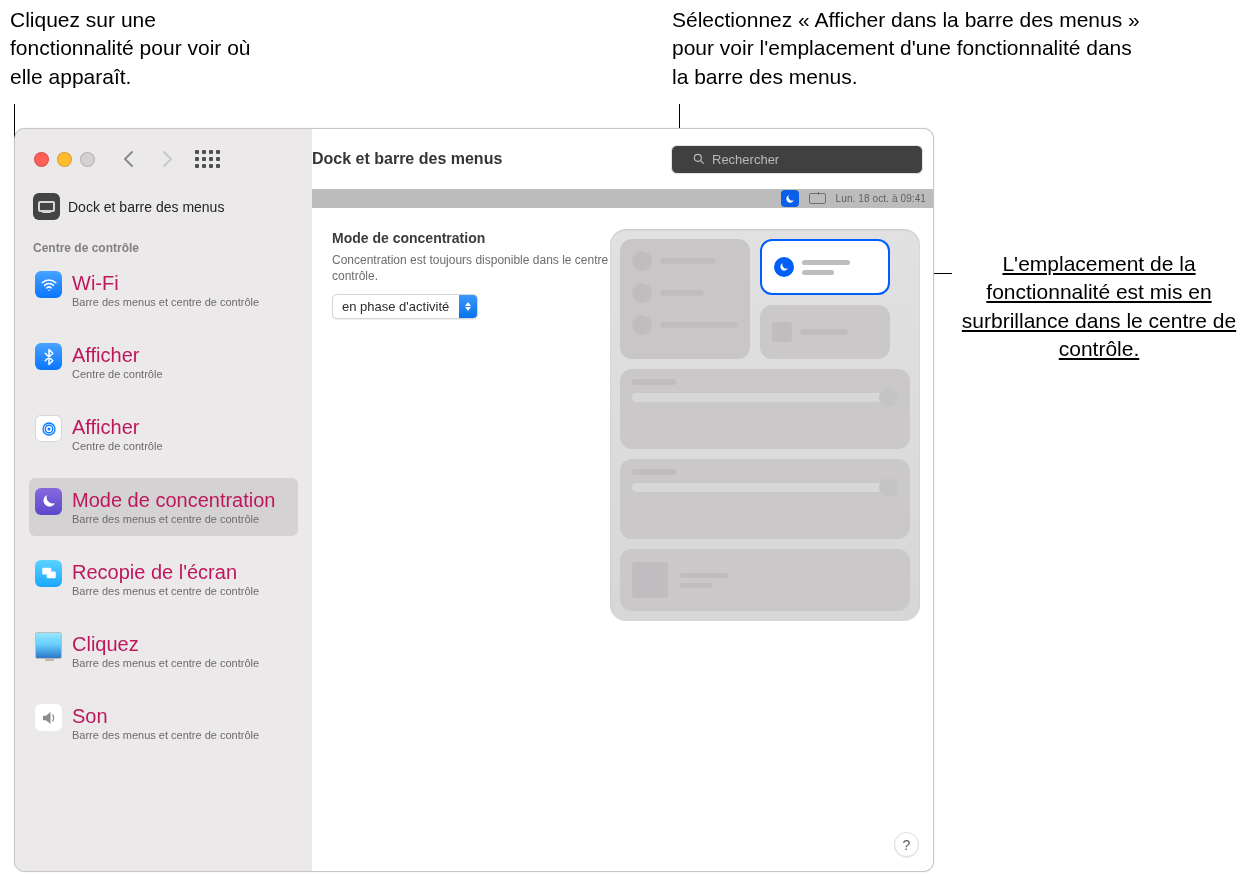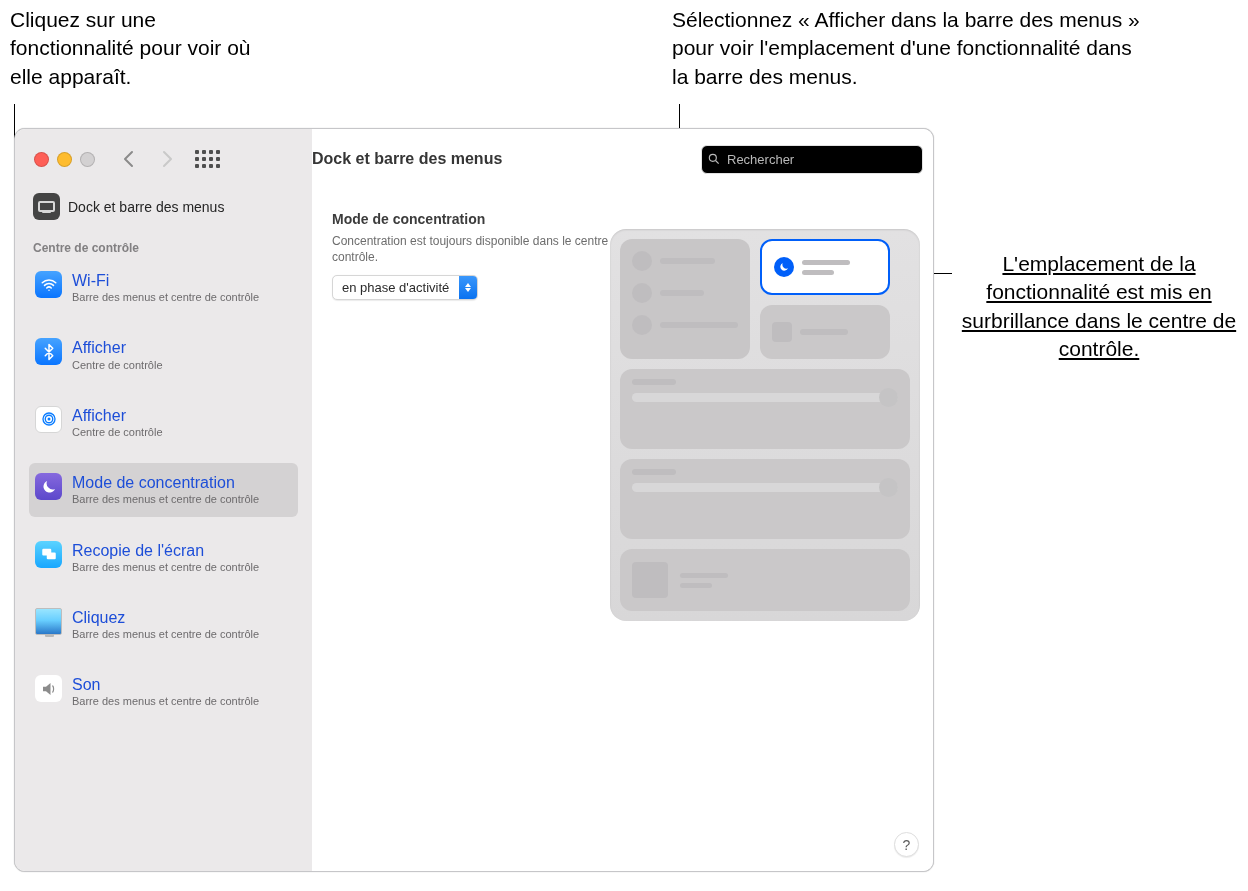--- a/index.html
+++ b/index.html
@@ -38,25 +38,25 @@
     .ico-blue { background:linear-gradient(#46a3ff,#0a75ff); }
     .ico-sky { background:linear-gradient(#5bd3ff,#18a7ff); }
     .ico-indigo { background:linear-gradient(#8669de,#5c48cb); }
     .ico-monitor {
       background:linear-gradient(#99e5ff 0%,#69cfff 45%,#2a78c9 100%);
       border:1px solid #bdbdbd; box-sizing:border-box; border-radius:2px;
     }
     .ico-monitor::after { content:""; position:absolute; bottom:-3px; left:9px; width:9px; height:3px; background:#b9b9b9; border-radius:1px; }
     .ico-speaker svg { fill:#8c8c8c; }
     .sb-texts { display:flex; flex-direction:column; gap:1px; }
-    .sb-title { font-size:16px; color:#1d4ed8; line-height:1.2; font-weight:500; }
+    .sb-title { font-size:20px; color:#be185d; line-height:1.2; font-weight:500; }
     .sb-sub { font-size:11px; color:#6d6b6d; line-height:1.2; }
     .main-toolbar { height:60px; display:flex; align-items:center; padding:0 10px 0 0; }
     .win-title { font-size:16px; font-weight:600; color:#363636; }
-    .search { margin-left:auto; width:210px; height:27px; border:1px solid #e2e2e2; border-radius:6px; display:flex; align-items:center; padding:0 5px; color:#b9b9b9; gap:6px; background:#000000;}
+    .search { margin-left:auto; width:210px; height:27px; border:1px solid #e2e2e2; border-radius:6px; display:flex; align-items:center; padding:0 20px; color:#b9b9b9; gap:6px; background:#404040;}
     .search svg { stroke:#b9b9b9; }
     .search-ph { font-size:13px; color:#b9b9b9; }
     .menubar-preview { height:19px; background:#bdbcbd; display:flex; align-items:center; justify-content:flex-end; padding:0 7px; gap:10px; }
     .mb-pill { height:17px; border-radius:4px; display:flex; align-items:center; justify-content:center; padding:0 3px; }
     .mb-pill.blue { background:#0a5ee7; }
     .mb-switch { width:15px; height:9px; border:1px solid #6f6f70; border-radius:2px; position:relative; }
     .mb-switch::before { content:""; position:absolute; top:-2px; right:6px; width:1px; height:3px; background:#6f6f70; }
     .mb-datetime { font-size:10px; color:#5e5e5f; letter-spacing:0.01em; }
     .detail { padding:22px 20px 10px; width:310px; }
     .detail-title { font-size:14px; font-weight:700; color:#3c3c3c; margin-bottom:6px; }
@@ -249,20 +249,29 @@
       <div class="win-title">Dock et barre des menus</div>
       <div class="search">
         <svg width="14" height="14" viewBox="0 0 24 24" fill="none" stroke-width="2">
             <circle cx="10" cy="10" r="6"></circle>
             <path d="M20 20l-5-5"></path>
           </svg>
         <span class="search-ph">Rechercher</span>
       </div>
     </div>
 
+    <div class="menubar-preview">
+      <div class="mb-pill blue">
+        <svg width="12" height="12" viewBox="0 0 24 24">
+            <path fill="#fff" d="M20 14.5A8 8 0 0 1 9.5 4 8 8 0 1 0 20 14.5z"></path>
+          </svg>
+      </div>
+      <div class="mb-switch"></div>
+      <span class="mb-datetime">Lun. 18 oct. à 09:41</span>
+    </div>
 
     <div class="detail">
       <div class="detail-title">Mode de concentration</div>
       <div class="detail-desc">Concentration est toujours disponible dans le centre de contrôle.</div>
       <div class="select">
         <span class="select-label">en phase d'activité</span>
         <div class="select-toggle">
             <span class="up"></span>
             <span class="down"></span>
           </div>

